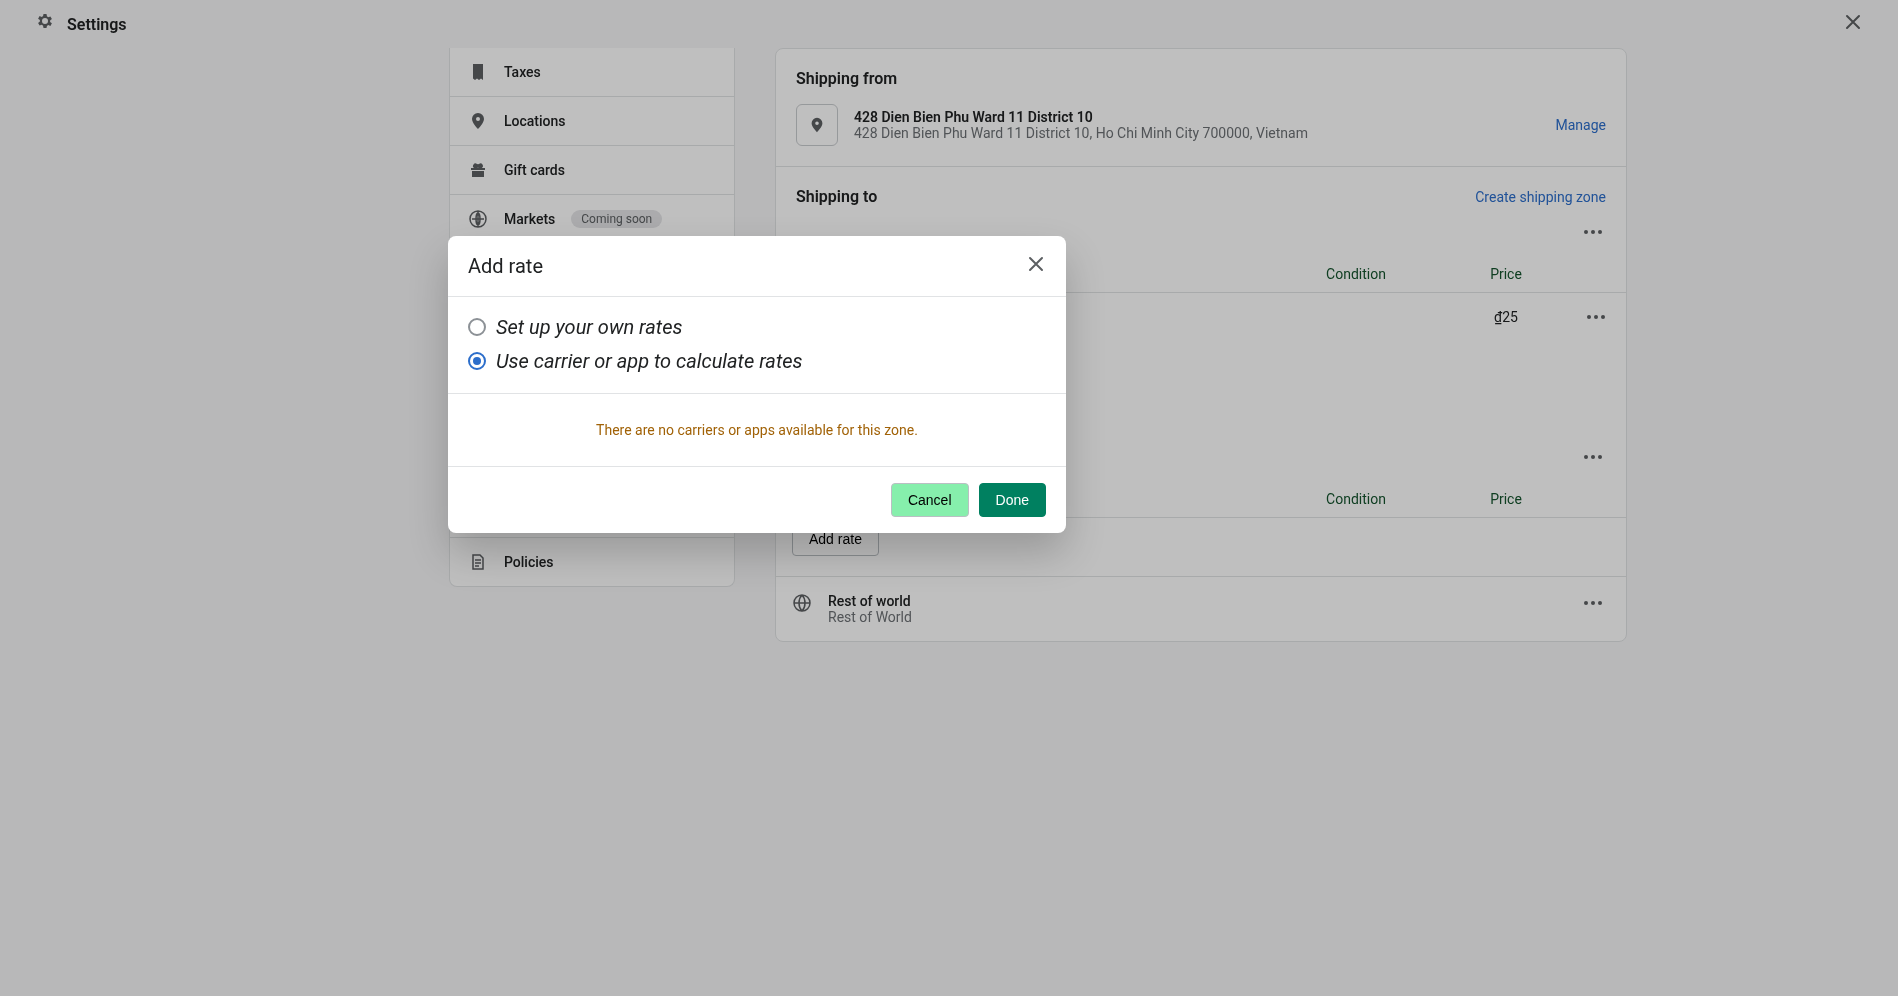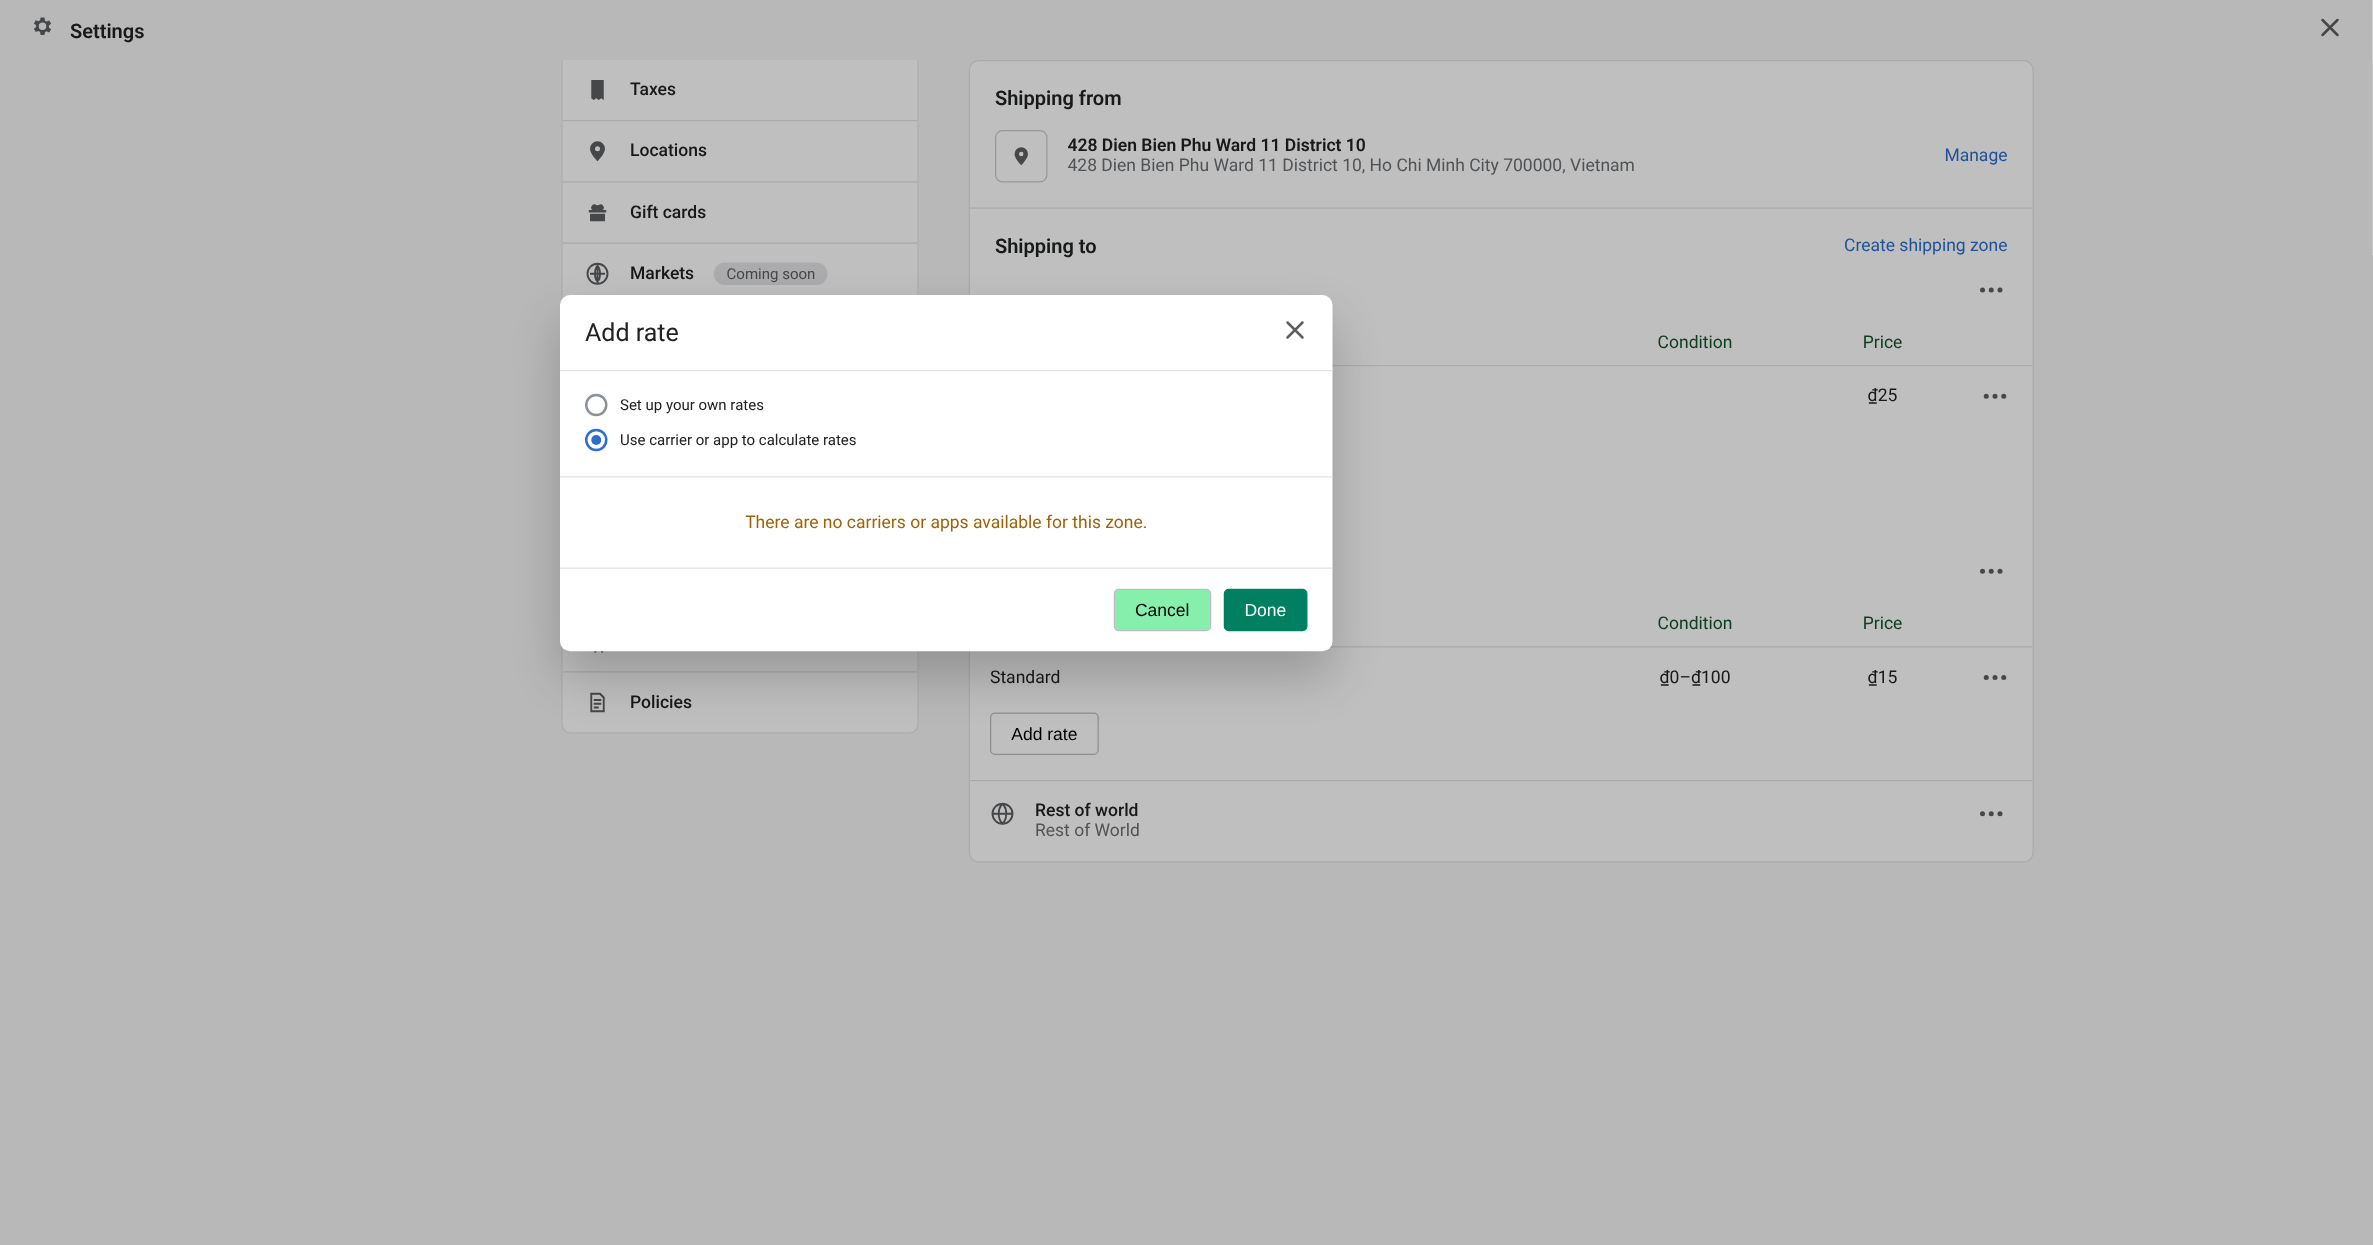--- a/index.html
+++ b/index.html
@@ -11,21 +11,21 @@
     height: 996px;
     overflow: hidden;
     position: relative;
   }
 
   
   .topbar {
     height: 48px;
     display: flex;
     align-items: center;
-    padding: 0 24px;
+    padding: 0 35px;
     background: #f6f6f7;
     justify-content: space-between;
   }
   .topbar-left { display: flex; align-items: center; gap: 12px; }
   .topbar-title { font-size: 16px; font-weight: 600; }
   .gear-svg, .close-svg { width: 20px; height: 20px; fill: #5c5f62; }
   .close-svg { cursor: pointer; }
 
   
   .dim {
@@ -160,21 +160,21 @@
   .modal-divider { height:1px; background:#e1e3e5; }
   .modal-body { padding: 18px 20px 20px; }
   .radio-row { display:flex; align-items:center; gap:10px; margin-bottom: 10px; cursor:pointer; }
   .radio-row:last-child { margin-bottom: 0; }
   .radio {
     width: 18px; height: 18px; border: 2px solid #8c9196; border-radius: 50%;
     display:flex; align-items:center; justify-content:center;
   }
   .radio.selected { border-color: #2c6ecb; }
   .radio.selected::after { content:''; width:8px; height:8px; background:#2c6ecb; border-radius:50%; }
-  .radio-label { font-size: 12px; }
+  .radio-label { font-size: 20px; font-style: italic; }
   .modal-msg { padding: 28px 20px; text-align:center; color:#a16207; font-size:14px; }
   .modal-foot { display:flex; justify-content:flex-end; gap:10px; padding: 16px 20px; }
   .btn {
     padding: 8px 16px;
     border-radius: 4px;
     font-size: 14px;
     cursor: pointer;
     border: 1px solid #babfc3;
     background: #86efac;
   }
@@ -366,32 +366,20 @@
 
       <div class="table-head">
         <div class="col-rate">
           <span>Rate name</span>
           <span class="sort-up">▲</span>
         </div>
         <div class="col-cond">Condition</div>
         <div class="col-price">Price</div>
         <div class="col-act"></div>
       </div>
-      <div class="table-row">
-        <div class="col-rate">Standard</div>
-        <div class="col-cond">₫0–₫100</div>
-        <div class="col-price">₫15</div>
-        <div class="col-act">
-            <div class="more-dots">
-              <span></span>
-              <span></span>
-              <span></span>
-            </div>
-          </div>
-      </div>
       <button class="add-rate-btn">Add rate</button>
 
       <div class="divider"></div>
 
       
       <div class="zone-row">
         <span><svg viewBox="0 0 20 20">
               <path d="M10 2a8 8 0 1 0 0 16 8 8 0 0 0 0-16zM2 10h16M10 2c2 2 3 5 3 8s-1 6-3 8c-2-2-3-5-3-8s1-6 3-8z" stroke="#5c5f62" stroke-width="1.5" fill="none"></path>
             </svg></span>
         <div class="zone-text">

